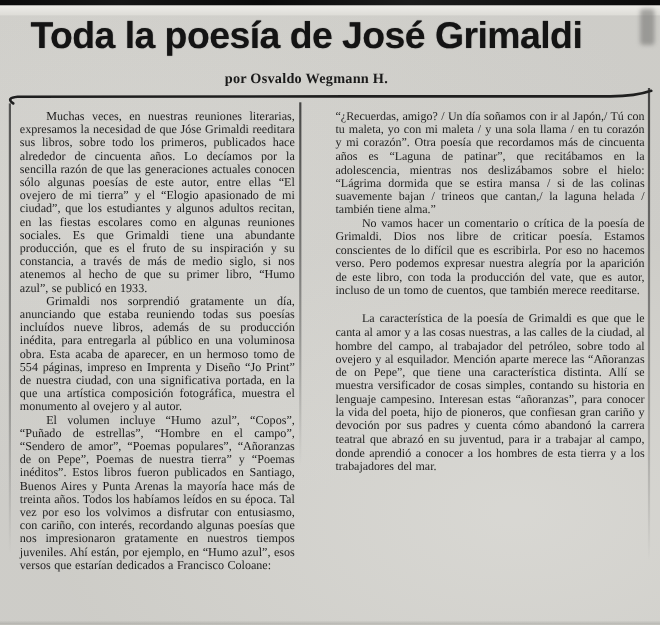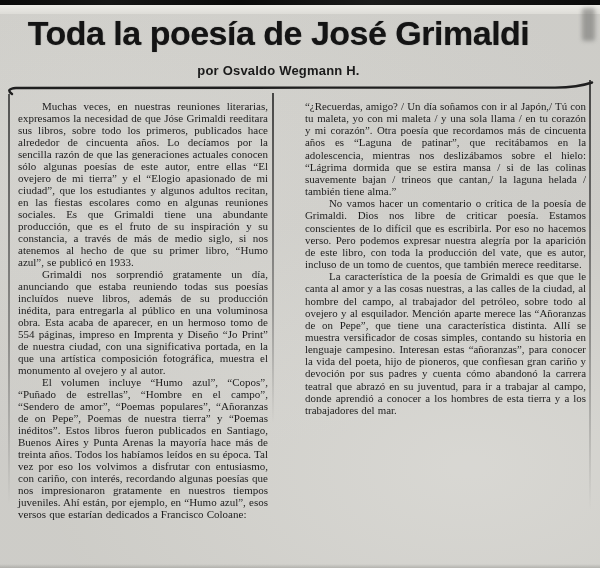--- a/index.html
+++ b/index.html
@@ -27,35 +27,35 @@
   .header { position:absolute; top:14px; left:0; width:557px; text-align:center; }
   .title {
     margin:0; padding:0;
     font-family:"Liberation Sans","DejaVu Sans",sans-serif;
     font-weight:bold; font-size:34px; letter-spacing:-0.5px;
     color:#141414;
     text-shadow:0 0 1px rgba(20,20,20,0.55);
   }
   .byline {
     margin:10px 0 0 0;
-    font-family:Liberation Sans, sans-serif;
+    font-family:Liberation Serif, serif;
     font-weight:bold; font-size:13px; letter-spacing:0.2px;
     color:#1a1a1a;
   }
   .header-rule { position:absolute; top:80px; left:0; width:600px; height:16px; }
   .col {
     position:absolute; top:100px;
     text-align:justify;
     hyphens:auto; -webkit-hyphens:auto;
   }
   .col-left  { left:18px;  width:250px; font-size:11px; line-height:12px; }
   .col-right { left:305px; width:281px; font-size:10.9px; line-height:12.15px;font-family:Liberation Serif, serif; }
   .para { margin:0; word-spacing:0.4px; }
   .indent { text-indent:24px; }
-  .gap-above { margin-top:0; }
+  .gap-above { margin-top:14px; }
   .vline { position:absolute; width:2px; }
   .vline-left {
     left:8px; top:94px; height:410px;
     background:linear-gradient(180deg, rgba(40,40,40,0.75), rgba(60,60,60,0.45) 60%, rgba(90,90,90,0));
   }
   .vline-mid {
     left:272px; top:93px; height:330px;
     background:linear-gradient(180deg, rgba(35,35,35,0.8), rgba(60,60,60,0.4) 65%, rgba(90,90,90,0));
   }
   .vline-right {

